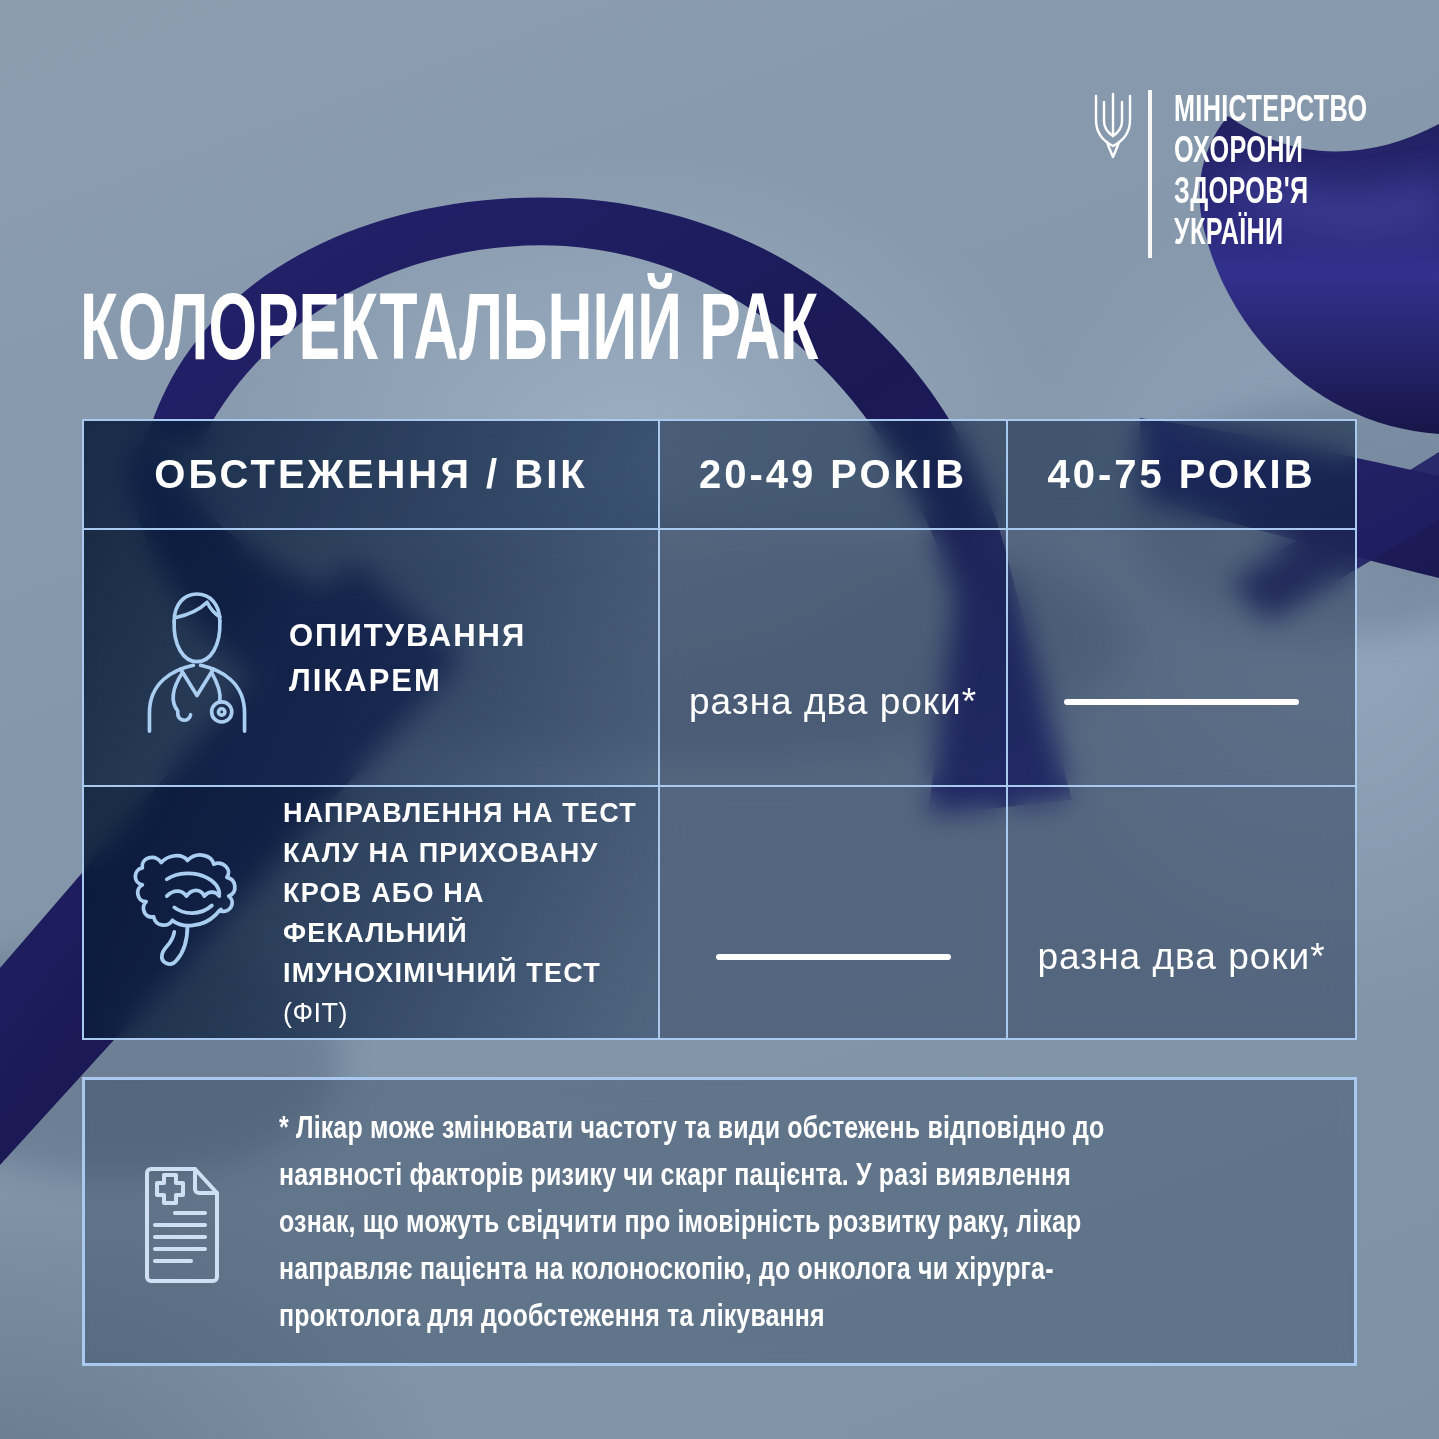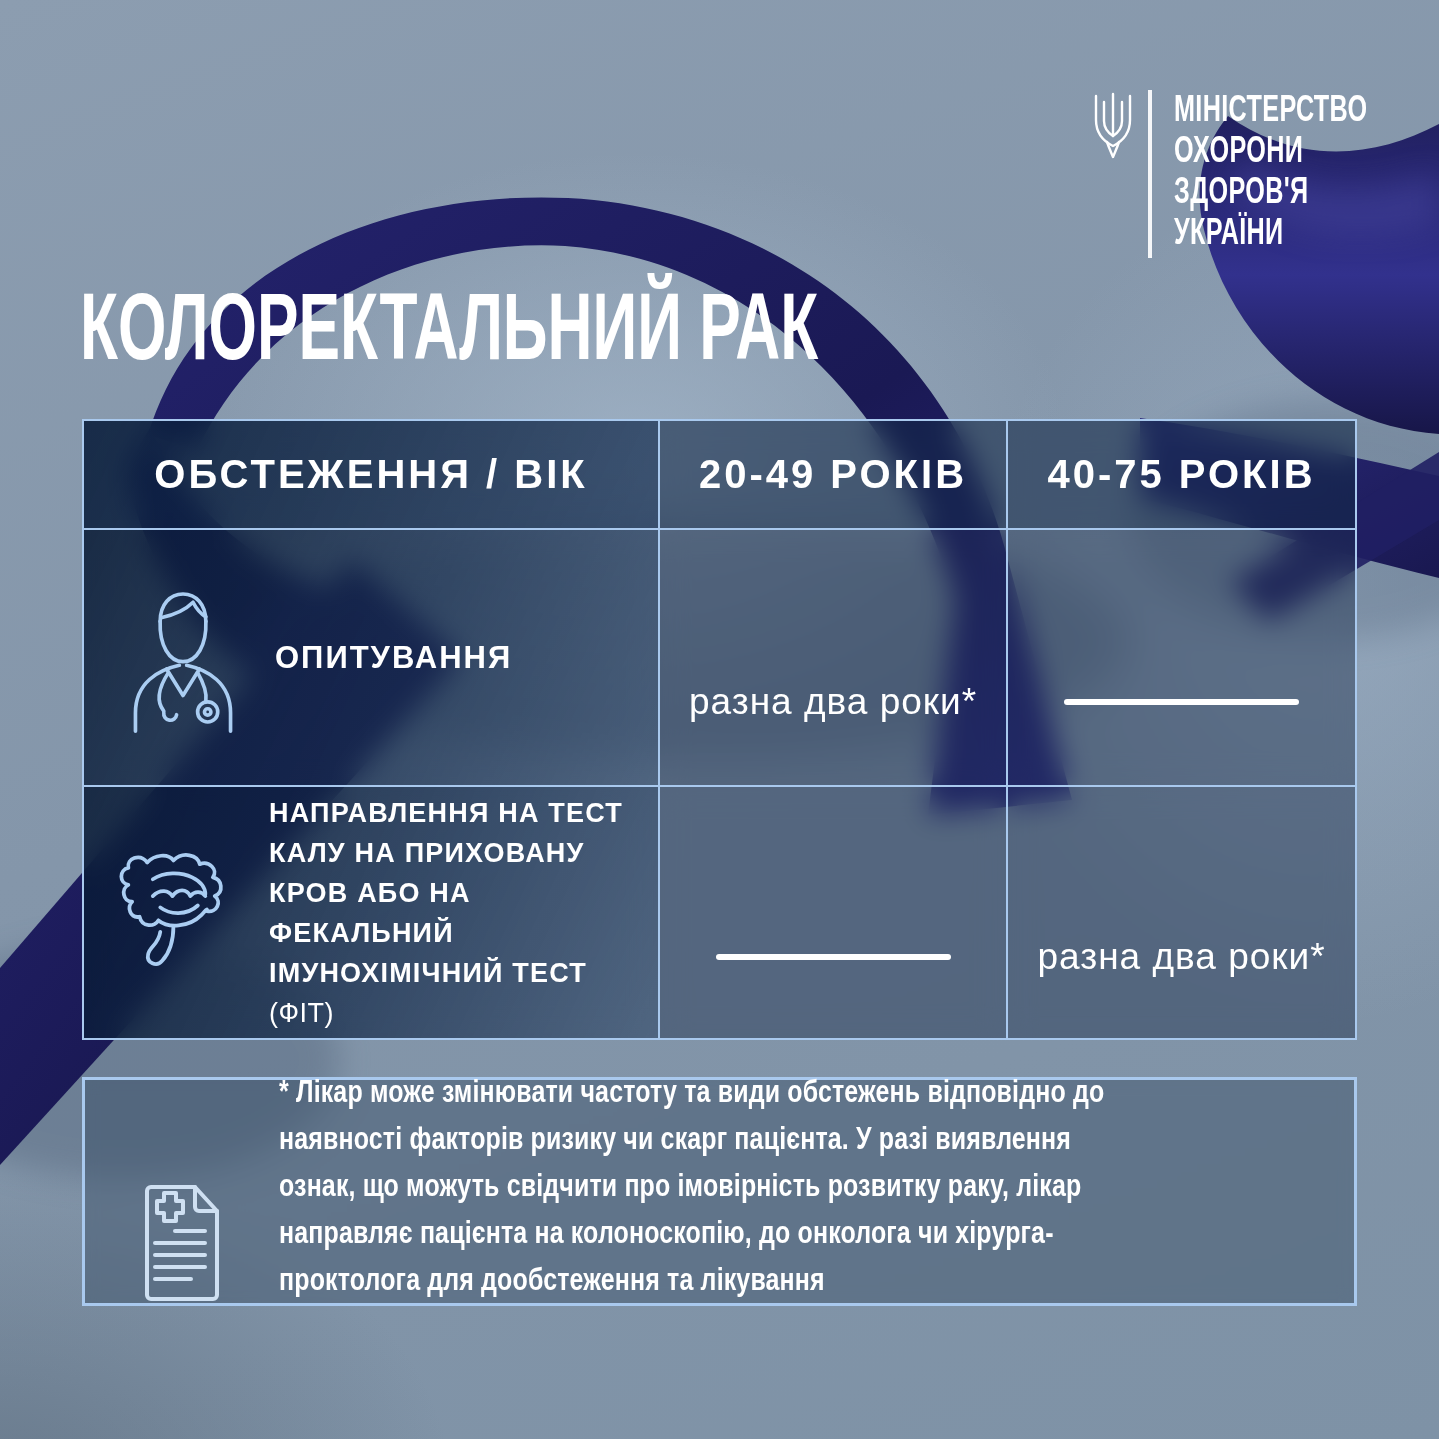--- a/index.html
+++ b/index.html
@@ -50,38 +50,38 @@
   }
   .cell{
     box-sizing:border-box;border:1.5px solid #a9c9ee;
     display:flex;align-items:center;justify-content:center;
     -webkit-backdrop-filter:blur(14px);backdrop-filter:blur(14px);
   }
   .cell.hdr1{background:linear-gradient(115deg,rgba(8,28,58,.88),rgba(28,52,86,.74));}
   .cell.hdr{background:rgba(18,40,70,.60);}
   .cell.rowlabel{
     background:linear-gradient(115deg,rgba(7,25,52,.86) 0%,rgba(22,44,76,.72) 55%,rgba(44,68,100,.58) 100%);
-    justify-content:flex-start;padding-left:35px;
+    justify-content:flex-start;padding-left:49px;
   }
   .cell.val{background:rgba(24,44,72,.44);padding-top:88px;}
   .hdr-text{font-size:40px;font-weight:bold;letter-spacing:3px;white-space:nowrap;}
   .row-icon{flex:0 0 auto;}
   .lbl{margin-left:28px;}
   .lbl-line{font-size:31px;font-weight:bold;letter-spacing:2px;line-height:45px;}
   .lbl-small{width:375px;font-size:27px;font-weight:bold;letter-spacing:1.2px;line-height:40px;}
   .lbl-small .suffix{font-weight:normal;letter-spacing:.5px;}
   .val-line{font-size:37px;line-height:49px;letter-spacing:1px;text-align:center;}
   .dash{width:235px;height:6px;background:#fff;border-radius:3px;}
 
   
   .footnote{
-    position:absolute;left:82px;top:1077px;width:1275px;height:229px;
+    position:absolute;left:82px;top:1077px;width:1275px;height:289px;
     box-sizing:border-box;border:3px solid #a9c9ee;background:rgba(40,60,86,.36);
     -webkit-backdrop-filter:blur(8px);backdrop-filter:blur(8px);
-    display:flex;align-items:flex-end;
+    display:flex;align-items:center;
   }
   .footnote .doc-icon{flex:0 0 auto;margin-left:52px;}
   .footnote .fn-text{
     margin-left:56px;width:1300px;font-size:32px;font-weight:bold;line-height:47px;
     letter-spacing:.2px;transform:scaleX(.78);transform-origin:left center;
   }
 </style>
 </head>
 <body>
 
@@ -165,20 +165,21 @@
         <path d="M122,164 v-20 c0,-33 -25,-47 -48,-52"></path>
         <path d="M52,96 l18,29 l18,-29"></path>
         <path d="M54,100 c-11,17 -13,32 -5,42"></path>
         <path d="M49,144 a7,7 0 1 0 14,2"></path>
         <path d="M86,100 c8,14 10,24 9,31"></path>
         <circle cx="97" cy="143" r="11"></circle>
         <circle cx="97" cy="143" r="3.5"></circle>
       </svg>
       <div class="lbl">
         <div class="lbl-line">ОПИТУВАННЯ</div>
+        <div class="lbl-line">ЛІКАРЕМ</div>
       </div>
     </div>
     <div class="cell val">
       <div class="val-line">раз</div>
       <div class="val-line">на два роки*</div>
     </div>
     <div class="cell val">
       <div class="dash"></div>
     </div>
 

